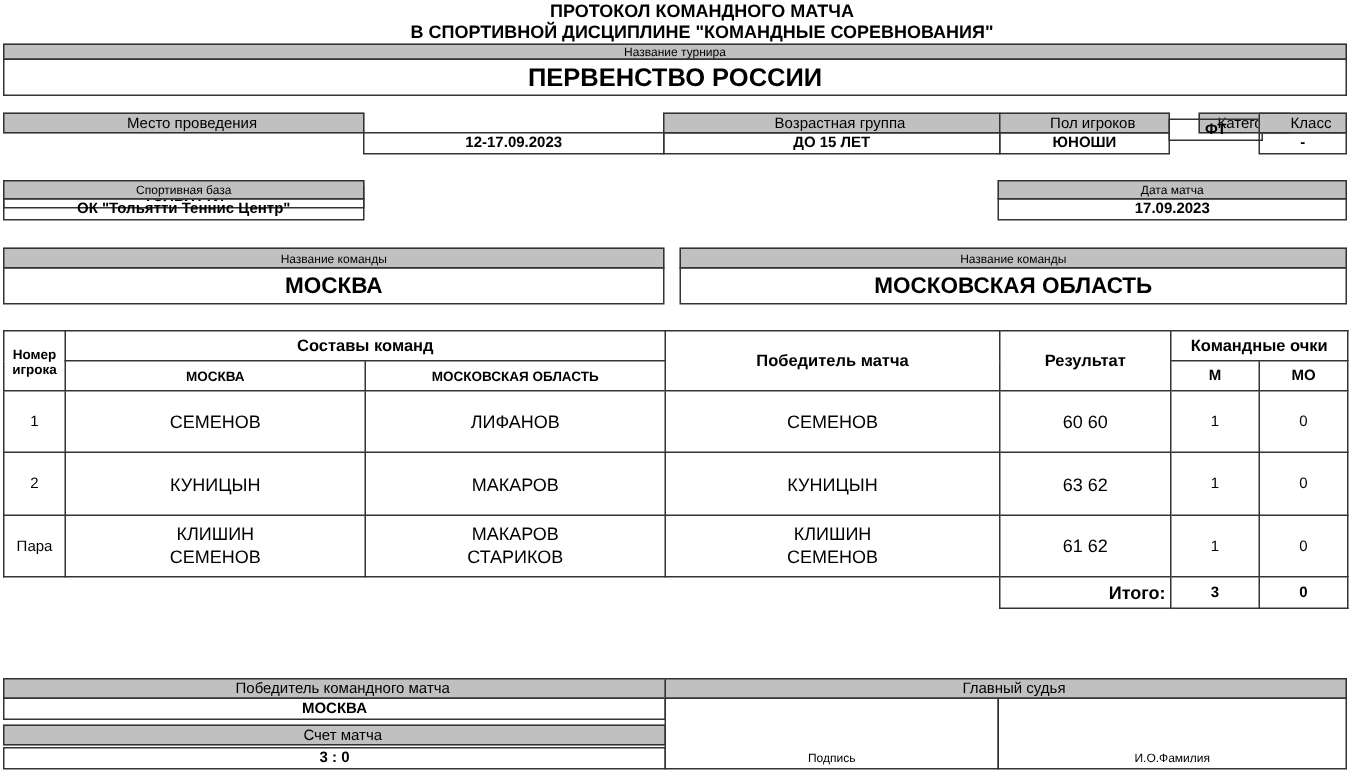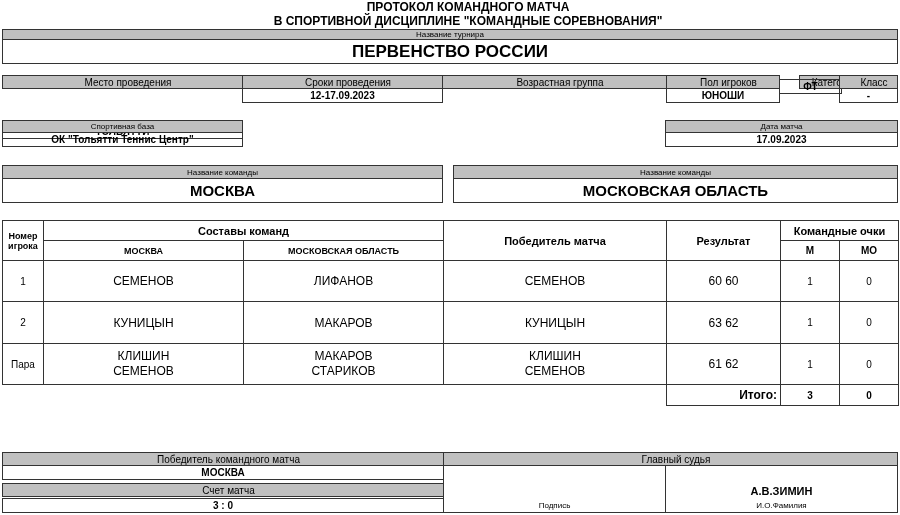--- a/index.html
+++ b/index.html
@@ -26,23 +26,23 @@
 
 <div class="abs title" style="top:0;">ПРОТОКОЛ КОМАНДНОГО МАТЧА</div>
 <div class="abs title" style="top:14px;">В СПОРТИВНОЙ ДИСЦИПЛИНЕ "КОМАНДНЫЕ СОРЕВНОВАНИЯ"</div>
 
 <div class="abs gray box c lbl" style="left:2px; top:29px; width:896px; height:11px; font-size:8px;">Название турнира</div>
 <div class="abs box c b" style="left:2px; top:39px; width:896px; height:25px; font-size:17px;">ПЕРВЕНСТВО РОССИИ</div>
 
 <div class="abs" style="left:2px; top:75px; width:896px; height:28px;">
   <div class="abs gray box c lbl10" style="left:0; top:0; width:241px; height:14px;">Место проведения</div>
   <div class="abs box c val" style="left:0; top:13px; width:241px; height:15px;margin-top:36px;">ТОЛЬЯТТИ</div>
-  <div class="abs gray box c lbl10" style="left:240px; top:0; width:201px; height:14px;">Сроки проведения</div>
   <div class="abs box c val" style="left:240px; top:13px; width:201px; height:15px;">12-17.09.2023</div>
   <div class="abs gray box c lbl10" style="left:440px; top:0; width:225px; height:14px;">Возрастная группа</div>
+  <div class="abs box c val" style="left:440px; top:13px; width:225px; height:15px;">ДО 15 ЛЕТ</div>
   <div class="abs gray box c lbl10" style="left:664px; top:0; width:114px; height:14px;">Пол игроков</div>
   <div class="abs box c val" style="left:664px; top:13px; width:114px; height:15px;">ЮНОШИ</div>
   <div class="abs gray box c lbl10" style="left:777px; top:0; width:61px; height:14px;margin-left:20px;">Категория</div>
   <div class="abs box c val" style="left:777px; top:4px; width:63px; height:15px;">ФТ</div>
   <div class="abs gray box c lbl10" style="left:837px; top:0; width:59px; height:14px;">Класс</div>
   <div class="abs box c val" style="left:837px; top:13px; width:59px; height:15px;">-</div>
 </div>
 
 <div class="abs gray box c lbl" style="left:2px; top:120px; width:241px; height:13px; font-size:8px;">Спортивная база</div>
 <div class="abs box c val" style="left:2px; top:132px; width:241px; height:15px;">ОК "Тольятти Теннис Центр"</div>
@@ -126,15 +126,14 @@
 <div class="abs gray box c lbl10" style="left:2px; top:452px; width:442px; height:14px;">Победитель командного матча</div>
 <div class="abs box c val" style="left:2px; top:465px; width:442px; height:15px;">МОСКВА</div>
 <div class="abs gray box c lbl10" style="left:2px; top:483px; width:442px; height:14px;">Счет матча</div>
 <div class="abs box c val" style="left:2px; top:498px; width:442px; height:15px;">3 : 0</div>
 
 <div class="abs gray box c lbl10" style="left:443px; top:452px; width:455px; height:14px;">Главный судья</div>
 <div class="abs box" style="left:443px; top:465px; width:223px; height:48px;">
   <div class="abs c" style="left:0; bottom:2px; width:221px; font-size:8px;">Подпись</div>
 </div>
 <div class="abs box" style="left:665px; top:465px; width:233px; height:48px;">
-  <div class="abs c b" style="left:0; top:19px; width:231px; font-size:11px;">А.В.ЗИМИН</div>
   <div class="abs c" style="left:0; bottom:2px; width:231px; font-size:8px;">И.О.Фамилия</div>
 </div>
 
 </body></html>

